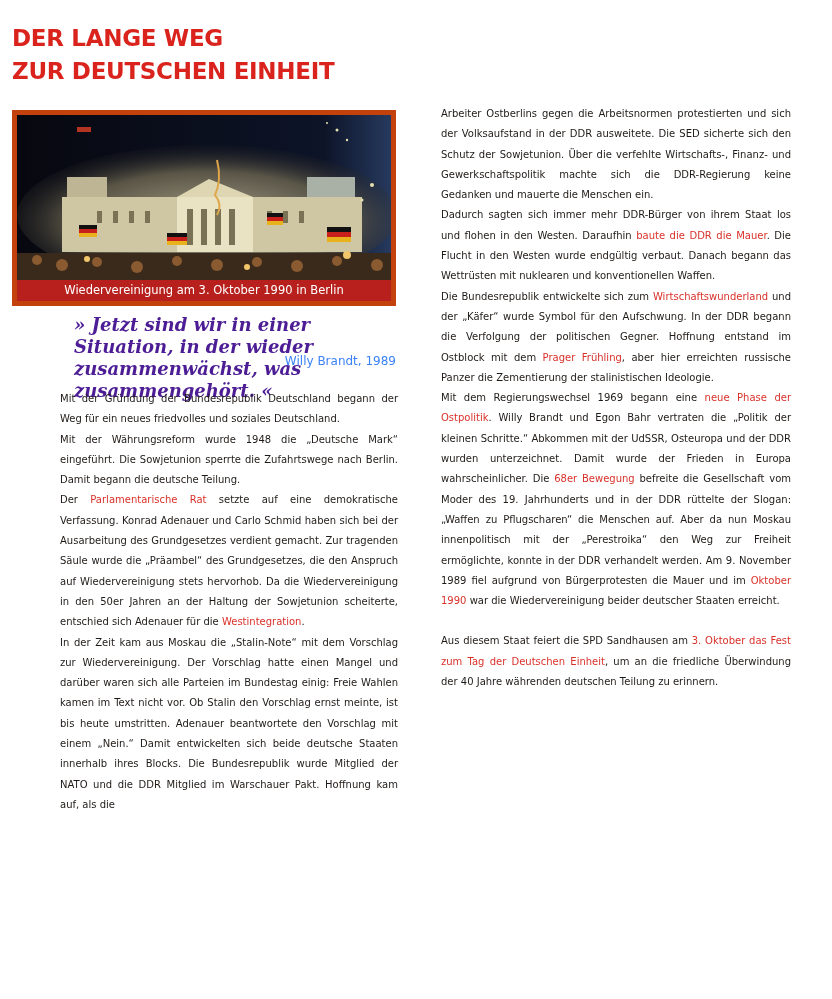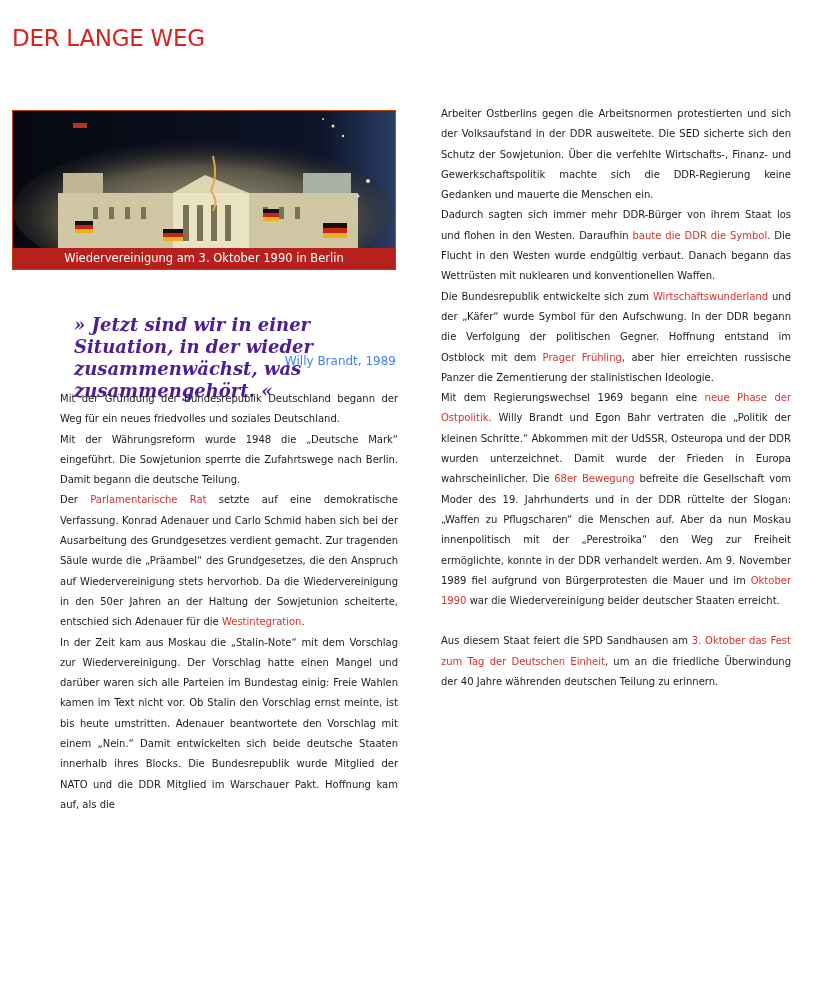--- a/index.html
+++ b/index.html
@@ -2,27 +2,27 @@
 <html><head>
 <meta charset="utf-8">
 <style>
   html, body { margin: 0; padding: 0; }
   body {
     width: 832px; height: 999px; background: #ffffff; position: relative; overflow: hidden;
     font-family: "DejaVu Sans", sans-serif; color: #1f1a17;
   }
   .title {
     position: absolute; left: 12px; top: 22px; margin: 0;
-    font-family: "DejaVu Sans", sans-serif; font-weight: normal;
+    font-family: "DejaVu Sans", sans-serif; font-weight: bold;
     color: #d9231c; font-size: 23px; line-height: 33px; letter-spacing: -0.3px;
   }
   .title span { display: block; }
   .photo {
-    position: absolute; left: 12px; top: 110px; width: 384px; height: 160px;
-    border: 1px solid #c2410c; box-sizing: border-box; overflow: hidden;
+    position: absolute; left: 12px; top: 110px; width: 384px; height: 196px;
+    border: 5px solid #c2410c; box-sizing: border-box; overflow: hidden;
     background: #0b0d18;
   }
   .photo svg { position: absolute; left: 0; top: 0; }
   .caption {
     position: absolute; left: 0; right: 0; bottom: 0; height: 21px;
     background: #b7201c; color: #ffffff; font-size: 11.5px; line-height: 21px;
     text-align: center; font-family: "DejaVu Sans", sans-serif;
   }
   .quote {
     position: absolute; left: 74px; top: 314px; width: 300px;
@@ -40,20 +40,21 @@
   .col-left { left: 60px; top: 389px; width: 338px; }
   .col-right { left: 441px; top: 104px; width: 350px; }
   .hl { color: #d9312a; }
   .gap { height: 20px; }
 </style>
 </head>
 <body>
 
 <h1 class="title">
   <span>DER LANGE WEG</span>
+  <span>ZUR DEUTSCHEN EINHEIT</span>
 </h1>
 
 <div class="photo">
   <svg width="384" height="188" viewBox="0 0 384 188">
     <defs>
       <radialGradient id="glow" cx="0.5" cy="0.55" r="0.6">
         <stop offset="0" stop-color="#cfc6a6"></stop>
         <stop offset="0.6" stop-color="#6d6650"></stop>
         <stop offset="1" stop-color="#0b0d18" stop-opacity="0"></stop>
       </radialGradient>
@@ -137,18 +138,18 @@
 
 <div class="col col-left">
   <p>Mit der Gründung der Bundesrepublik Deutschland begann der Weg für ein neues friedvolles und soziales Deutschland.</p>
   <p>Mit der Währungsreform wurde 1948 die „Deutsche Mark“ eingeführt. Die Sowjetunion sperrte die Zufahrtswege nach Berlin. Damit begann die deutsche Teilung.</p>
   <p><span>Der </span><span class="hl">Parlamentarische Rat</span><span> setzte auf eine demokratische Verfassung. Konrad Adenauer und Carlo Schmid haben sich bei der Ausarbeitung des Grundgesetzes verdient gemacht. Zur tragenden Säule wurde die „Präambel“ des Grundgesetzes, die den Anspruch auf Wiedervereinigung stets hervorhob. Da die Wiedervereinigung in den 50er Jahren an der Haltung der Sowjetunion scheiterte, entschied sich Adenauer für die </span><span class="hl">Westintegration</span><span>.</span></p>
   <p>In der Zeit kam aus Moskau die „Stalin-Note“ mit dem Vorschlag zur Wiedervereinigung. Der Vorschlag hatte einen Mangel und darüber waren sich alle Parteien im Bundestag einig: Freie Wahlen kamen im Text nicht vor. Ob Stalin den Vorschlag ernst meinte, ist bis heute umstritten. Adenauer beantwortete den Vorschlag mit einem „Nein.“ Damit entwickelten sich beide deutsche Staaten innerhalb ihres Blocks. Die Bundesrepublik wurde Mitglied der NATO und die DDR Mitglied im Warschauer Pakt. Hoffnung kam auf, als die</p>
 </div>
 
 <div class="col col-right">
   <p>Arbeiter Ostberlins gegen die Arbeitsnormen protestierten und sich der Volksaufstand in der DDR ausweitete. Die SED sicherte sich den Schutz der Sowjetunion. Über die verfehlte Wirtschafts-, Finanz- und Gewerkschaftspolitik machte sich die DDR-Regierung keine Gedanken und mauerte die Menschen ein.</p>
-  <p><span>Dadurch sagten sich immer mehr DDR-Bürger von ihrem Staat los und flohen in den Westen. Daraufhin </span><span class="hl">baute die DDR die Symbol</span><span>. Die Flucht in den Westen wurde endgültig verbaut. Danach begann das Wettrüsten mit nuklearen und konventionellen Waffen.</span></p>
+  <p><span>Dadurch sagten sich immer mehr DDR-Bürger von ihrem Staat los und flohen in den Westen. Daraufhin </span><span class="hl">baute die DDR die Mauer</span><span>. Die Flucht in den Westen wurde endgültig verbaut. Danach begann das Wettrüsten mit nuklearen und konventionellen Waffen.</span></p>
   <p><span>Die Bundesrepublik entwickelte sich zum </span><span class="hl">Wirtschaftswunderland</span><span> und der „Käfer“ wurde Symbol für den Aufschwung. In der DDR begann die Verfolgung der politischen Gegner. Hoffnung entstand im Ostblock mit dem </span><span class="hl">Prager Frühling</span><span>, aber hier erreichten russische Panzer die Zementierung der stalinistischen Ideologie.</span></p>
   <p><span>Mit dem Regierungswechsel 1969 begann eine </span><span class="hl">neue Phase der Ostpolitik</span><span>. Willy Brandt und Egon Bahr vertraten die „Politik der kleinen Schritte.“ Abkommen mit der UdSSR, Osteuropa und der DDR wurden unterzeichnet. Damit wurde der Frieden in Europa wahrscheinlicher. Die </span><span class="hl">68er Bewegung</span><span> befreite die Gesellschaft vom Moder des 19. Jahrhunderts und in der DDR rüttelte der Slogan: „Waffen zu Pflugscharen“ die Menschen auf. Aber da nun Moskau innenpolitisch mit der „Perestroika“ den Weg zur Freiheit ermöglichte, konnte in der DDR verhandelt werden. Am 9. November 1989 fiel aufgrund von Bürgerprotesten die Mauer und im </span><span class="hl">Oktober 1990</span><span> war die Wiedervereinigung beider deutscher Staaten erreicht.</span></p>
   <div class="gap"></div>
   <p><span>Aus diesem Staat feiert die SPD Sandhausen am </span><span class="hl">3. Oktober das Fest zum Tag der Deutschen Einheit</span><span>, um an die friedliche Überwindung der 40 Jahre währenden deutschen Teilung zu erinnern.</span></p>
 </div>
 
 </body></html>

